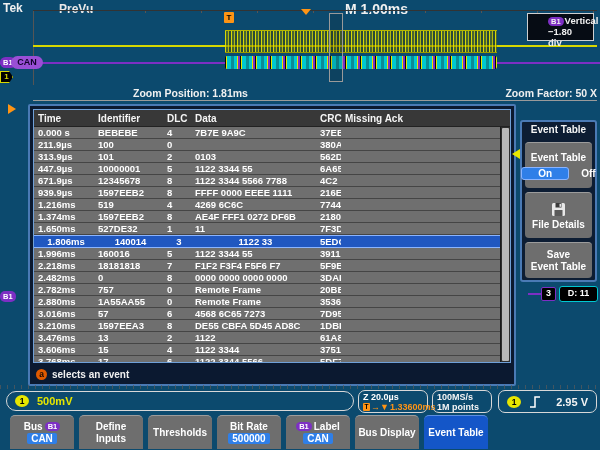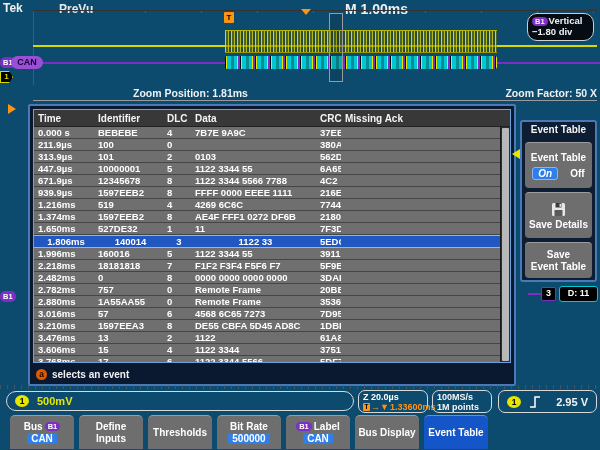--- a/index.html
+++ b/index.html
@@ -29,21 +29,21 @@
     border-left:5px solid transparent; border-right:5px solid transparent; border-top:6px solid #ff9414; }
   .zoom-bracket { position:absolute; left:329px; top:13px; width:14px; height:69px; border:1px solid #9a9a9a; background:rgba(20,20,20,.15); }
   .bus-badge-left { position:absolute; left:0px; top:57px; background:#7d2fc4; color:#fff; font-size:7.5px; font-weight:bold;
     padding:1px 3px; border-radius:6px; }
   .can-pill { position:absolute; left:11px; top:56px; width:32px; height:13px; background:#9a4fd6; color:#10002a;
     font-size:9px; font-weight:bold; text-align:center; line-height:13px; border-radius:7px; }
   .ch1-marker { position:absolute; left:0px; top:71px; width:13px; height:12px; border:1.5px solid #d8d800; color:#d8d800;
     background:#000; font-size:8px; font-weight:bold; text-align:center; line-height:9px;
     clip-path:polygon(0 0,70% 0,100% 50%,70% 100%,0 100%); }
   .vert-badge { position:absolute; left:527px; top:13px; width:67px; height:28px; background:rgba(5,5,10,.9);
-    border:1px solid #cfcfcf; border-radius:10px; padding:1px 4px; font-size:9.5px; font-weight:bold; color:#f0f0f0; }
+    border:1px solid #cfcfcf; border-radius:0; padding:1px 20px; font-size:9.5px; font-weight:bold; color:#f0f0f0; }
   .vert-badge .b1 { background:#7d2fc4; border-radius:6px; padding:0 3px; font-size:7.5px; margin-right:1px; }
 
   
   .zoom-bar { position:absolute; left:33px; top:87px; width:564px; font-size:10.5px; font-weight:bold; color:#f0f0f0;text-align:right; }
   .zoom-bar .zp { position:absolute; left:100px; top:0; }
   .zoom-underline { position:absolute; left:33px; top:100px; width:564px; height:1px; background:#9a9a9a; }
 
   
   .tbl-arrow { position:absolute; left:8px; top:104px; width:0; height:0;
     border-top:5px solid transparent; border-bottom:5px solid transparent; border-left:8px solid #ff9414; }
@@ -71,21 +71,21 @@
   
   .side-arrow { position:absolute; left:512px; top:149px; width:0; height:0;
     border-top:5px solid transparent; border-bottom:5px solid transparent; border-right:8px solid #e6e600; }
   .side-menu { position:absolute; left:520px; top:120px; width:77px; height:162px; background:#0d1d33;
     border:2px solid #4a7ab5; border-radius:3px; padding:2px 3px; display:flex; flex-direction:column; gap:4px; }
   .sm-title { height:14px; font-size:10px; font-weight:bold; text-align:center; color:#f5f5f5; }
   .sm-btn { background:#6e6e6e; border-radius:4px; border-top:1px solid #9c9c9c; color:#fff;
     font-size:10px; font-weight:bold; display:flex; flex-direction:column; align-items:center; justify-content:center; }
   .sm-toggle { height:46px; gap:4px; }
   .onoff { display:flex; align-items:center; gap:12px; }
-  .on-chip { background:#2f7fe8; border-radius:3px; padding:0px 5px; border:1px solid #8ab4ff;font-style:italic; }
+  .on-chip { background:#2f7fe8; border-radius:3px; padding:0px 16px; border:1px solid #8ab4ff; }
   .sm-file { height:46px; gap:2px; }
   .sm-save { height:36px; line-height:12px; }
 
   
   .mk3-line { position:absolute; left:528px; top:293px; width:16px; height:2px; background:#7d2fc4; }
   .mk3 { position:absolute; left:541px; top:287px; width:15px; height:14px; border:1.5px solid #7d2fc4; background:#000;
     color:#fff; font-size:9px; font-weight:bold; text-align:center; line-height:11px; border-radius:2px; }
   .mkd { position:absolute; left:559px; top:286px; width:39px; height:16px; border:1.5px solid #00c8d2; background:#000;
     color:#fff; font-size:9px; font-weight:bold; text-align:center; line-height:13px; border-radius:3px; }
 
@@ -346,21 +346,21 @@
         <span>Off</span>
       </span>
     </div>
     <div class="sm-btn sm-file">
       <svg width="15" height="15">
         <rect x="1" y="1" width="13" height="13" rx="1.5" fill="#e8e8e8"></rect>
         <rect x="4.5" y="1" width="6" height="4.5" fill="#3a3a3a"></rect>
         <rect x="8.5" y="1.8" width="1.6" height="3" fill="#e8e8e8"></rect>
         <rect x="3.5" y="8" width="8" height="6" fill="#5a5a5a"></rect>
       </svg>
-      <span>Save Details</span>
+      <span>File Details</span>
     </div>
     <div class="sm-btn sm-save">
       <span>Save</span>
       <span>Event Table</span>
     </div>
   </div>
 
   <div class="mk3-line"></div>
   <div class="mk3">3</div>
   <div class="mkd">D: 11</div>

